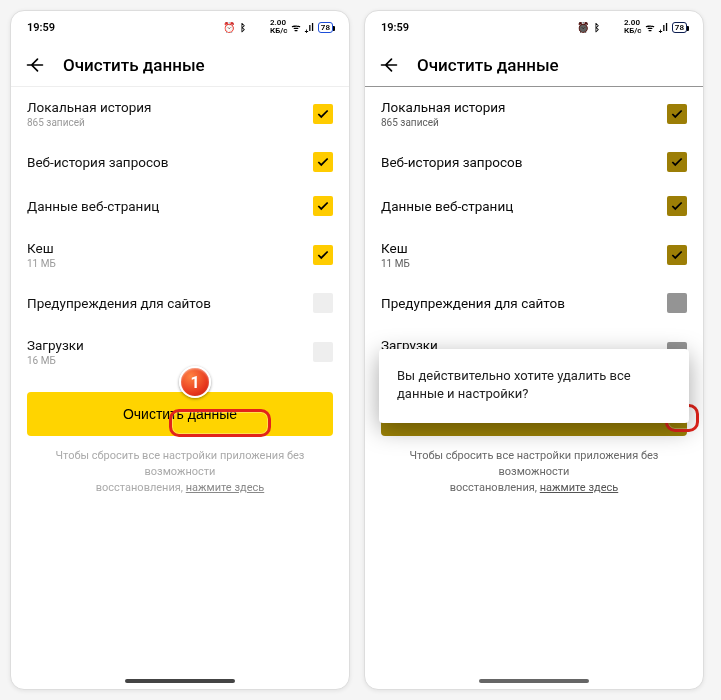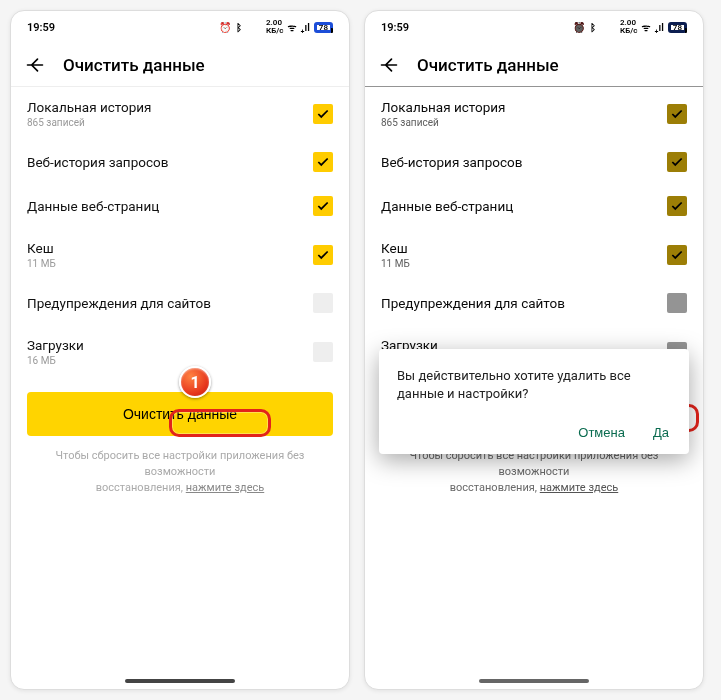--- a/index.html
+++ b/index.html
@@ -33,21 +33,21 @@
     font-size: 11px;
     font-weight: 600;
     color: #000;
   }
   .phone.dimmed .statusbar { filter: brightness(.62); }
   .status-icons { display: flex; gap: 4px; align-items: center; font-size: 10px; }
   .status-icons .txt { font-size: 8px; line-height: 1; margin-left: 20px; }
   .battery {
     display: inline-flex;
     align-items: center;
-    border: 3px solid #1d4ed8;
+    border: 1px solid #1d4ed8;
     border-radius: 3px;
     padding: 0 2px;
     font-size: 8px;
     height: 11px;
     position: relative;
   }
   .battery::after {
     content: "";
     position: absolute;
     right: -3px; top: 3px;
@@ -124,21 +124,21 @@
   }
   .b1 { left: 168px; top: 355px; }
   .b2 { left: 289px; top: 352px; }
   .dialog {
     position: absolute;
     left: 14px; right: 14px;
     top: 338px;
     background: #fff;
     border-radius: 4px;
     box-shadow: 0 6px 24px rgba(0,0,0,.35);
-    padding: 18px 18px 4px 18px;
+    padding: 18px 18px 20px 18px;
     z-index: 5;
   }
   .dialog-text { font-size: 13px; color: #222; line-height: 1.4; }
   .dialog-actions {
     display: flex;
     justify-content: flex-end;
     gap: 24px;
     margin-top: 18px;
     padding-bottom: 6px;
   }
@@ -342,22 +342,18 @@
     <button class="clear-btn">Очистить данные</button>
 
     <div class="reset-text">
       <span>Чтобы сбросить все настройки приложения без возможности</span><br>
       <span>восстановления, </span><span class="reset-link">нажмите здесь</span>
     </div>
   </div>
 
   <div class="dialog">
     <div class="dialog-text">Вы действительно хотите удалить все данные и настройки?</div>
-    <div class="dialog-actions">
-      <button class="dialog-btn">Отмена</button>
-      <button class="dialog-btn">Да</button>
-    </div>
   </div>
 
   <div class="highlight-box hl2"></div>
   <div class="badge b2">2</div>
   <div class="home-ind"></div>
 </div>
 
 </body></html>

